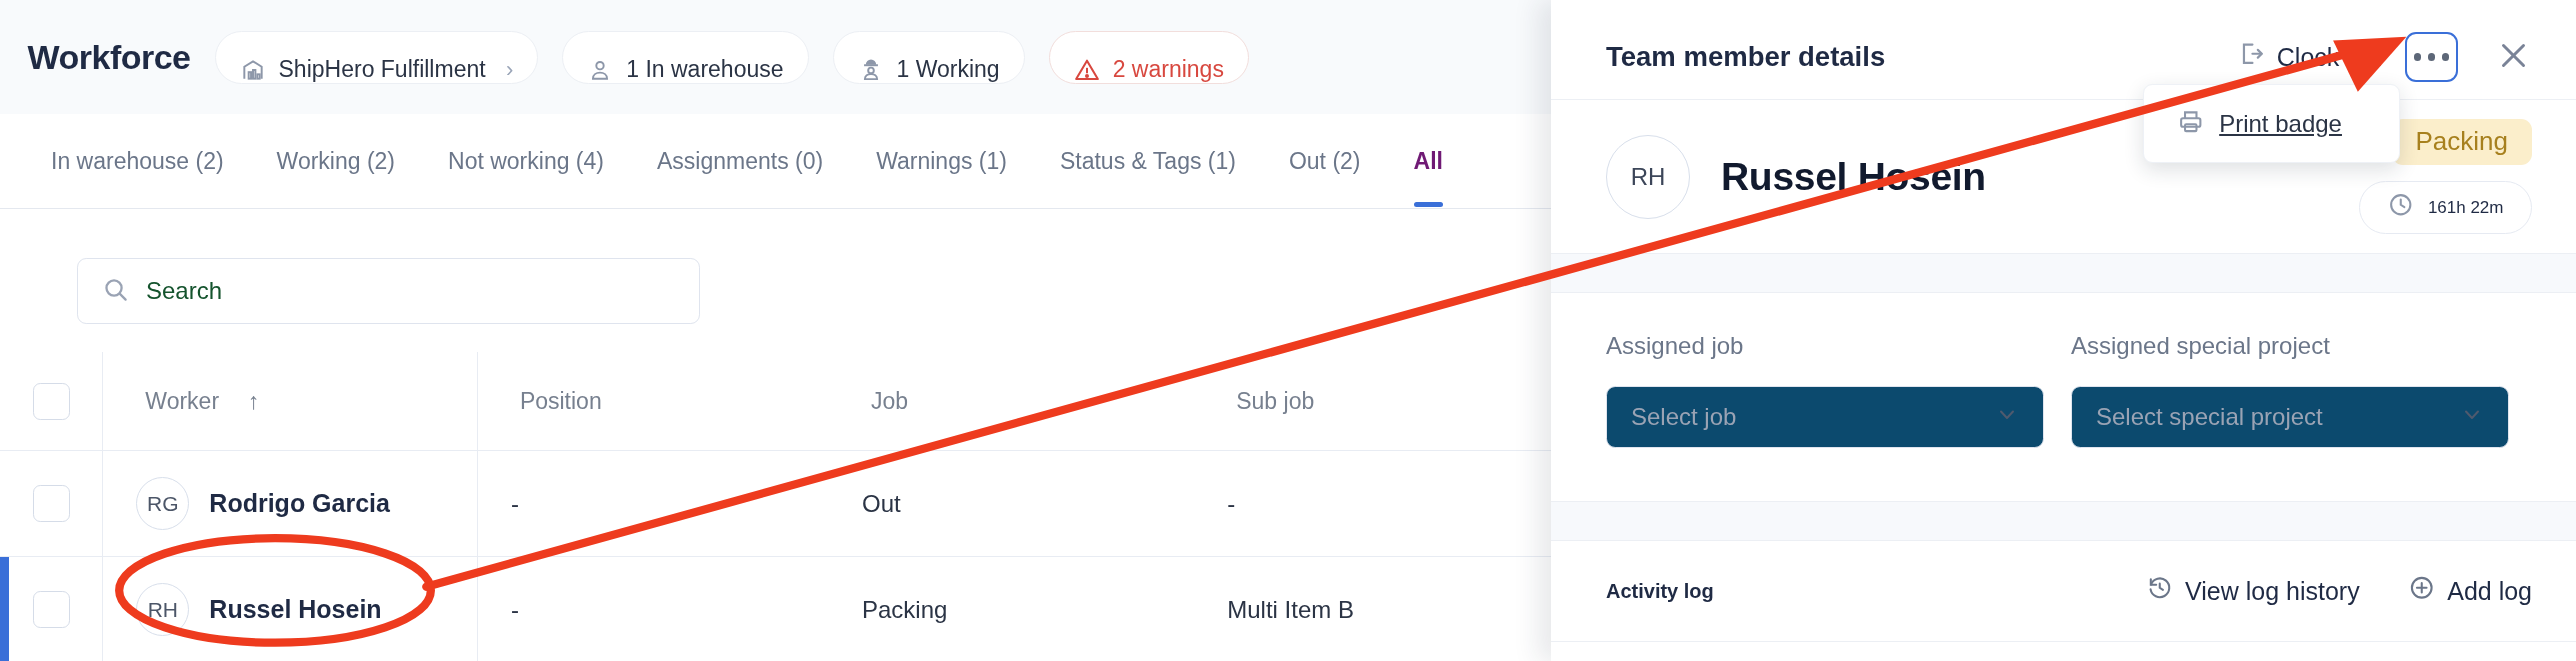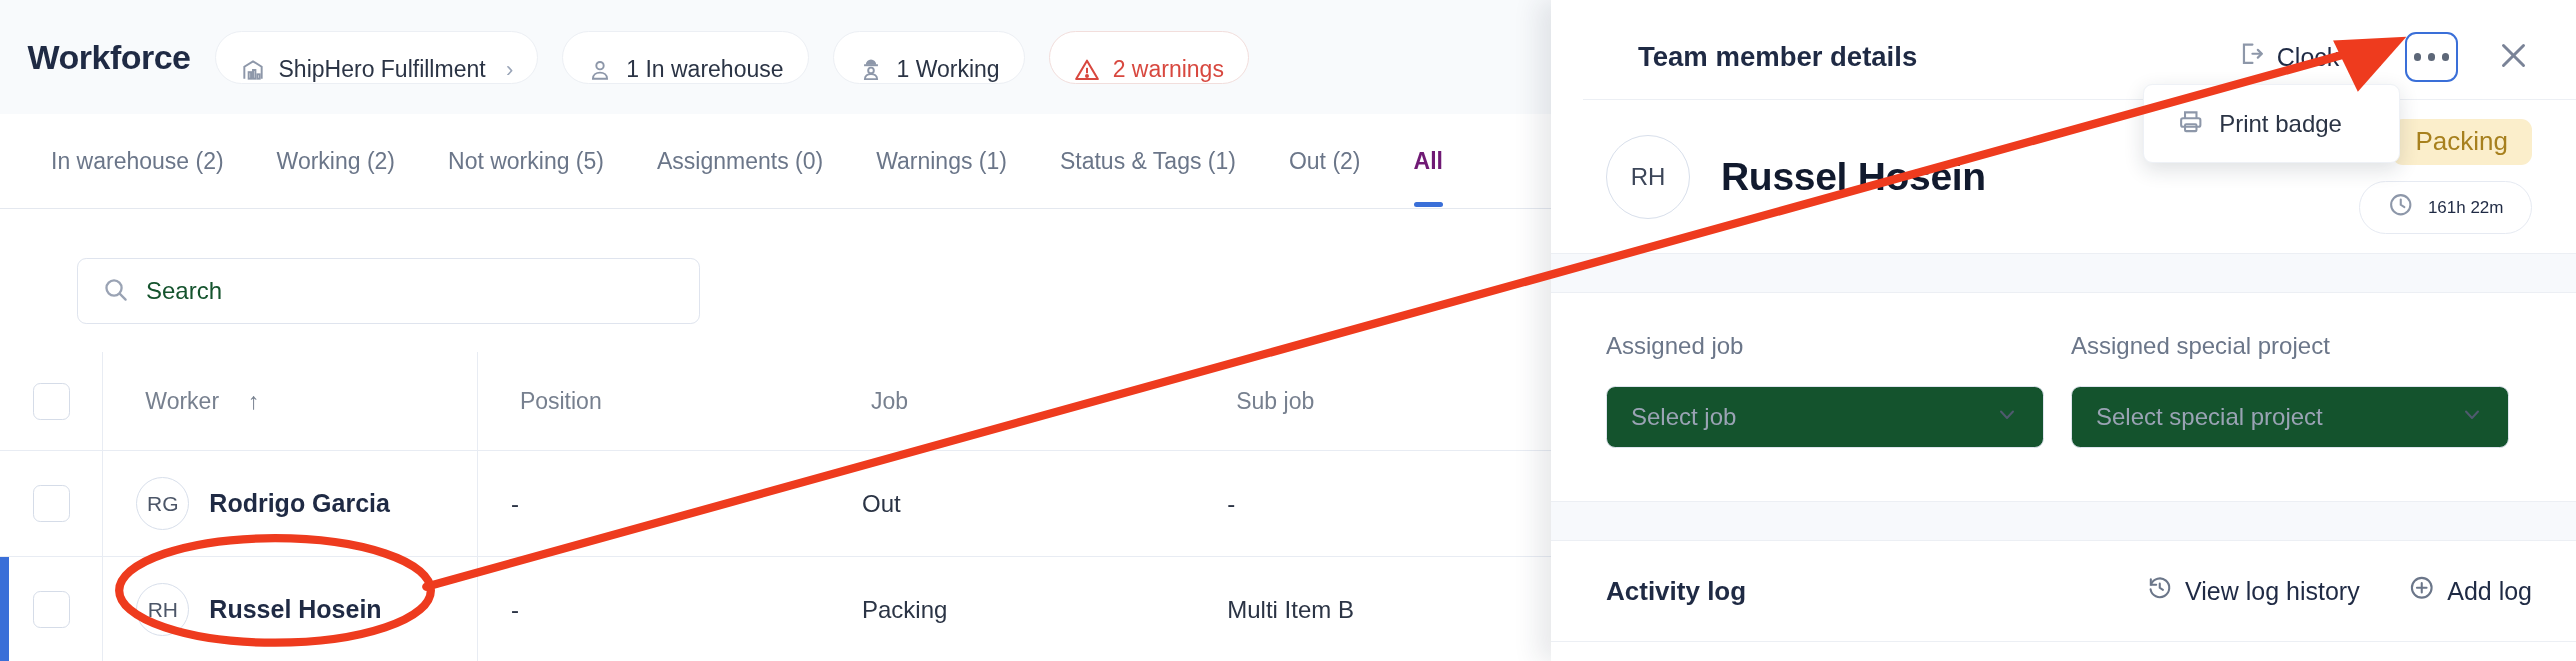--- a/index.html
+++ b/index.html
@@ -96,21 +96,20 @@
   #detail-panel {
     position: absolute; right: 0; top: 0; width: 1025px; height: 662px;
     background: #ffffff;
     box-shadow: -13px 0 24px rgba(30,40,60,0.10);
     z-index: 20;
   }
   #panel-header {
     height: 100px; display: flex; align-items: center;
     padding: 15px 44px 0 55px; gap: 0;
     border-bottom: 1.4px solid #eceff4;
-    margin-left: 32px;
   }
   #panel-title { font-size: 27.5px; font-weight: bold; color: #1f2a44; flex: 1; }
   .panel-action {
     display: flex; align-items: center; gap: 11px;
     font-size: 25px; color: #1f2a44; white-space: nowrap;
   }
   #dots-btn {
     width: 53px; height: 50px; margin-left: 24px;
     border: 2.3px solid #3a6fd8; border-radius: 11px;
     display: flex; align-items: center; justify-content: center; gap: 6.4px;
@@ -119,21 +118,21 @@
   #close-btn { margin-left: 37px; display: flex; align-items: center; justify-content: center; }
 
   
   #print-menu {
     position: absolute; left: 592px; top: 84px; width: 257px; height: 79px;
     background: #ffffff; border: 1.4px solid #eef1f6; border-radius: 9.2px;
     box-shadow: 0 6.4px 20px rgba(30,40,60,0.14);
     display: flex; align-items: center; gap: 14.7px; padding-left: 33px;
     z-index: 40;
   }
-  #print-menu-label { font-size: 24px; color: #2b3445; white-space: nowrap; }
+  #print-menu-label { font-size: 24px; color: #2b3445; white-space: nowrap; text-decoration: underline; }
 
   
   #profile {
     height: 154px; display: flex; align-items: center;
     padding: 0 44px 0 55px; position: relative;
     border-bottom: 1.4px solid #eceff4;
   }
   #profile-avatar {
     width: 84px; height: 84px; border-radius: 50%;
     border: 1.7px solid #d8dfeb; background: #fff;
@@ -163,29 +162,29 @@
   
   #assigned {
     padding: 39px 44px 0 55px; display: flex; gap: 27px;
     border-bottom: 1.4px solid #eceff4; height: 209px;
   }
   .field { width: 438px; }
   .field-label { font-size: 24px; color: #6b7689; margin-bottom: 26px; white-space: nowrap; }
   .select {
     height: 62px; border: 1.7px solid #dfe4ee; border-radius: 9.2px;
     display: flex; align-items: center; padding: 0 24px;
-    font-size: 24px; color: #9aa3b4; background: #14532d;
+    font-size: 24px; color: #9aa3b4; background: #0c4a6e;
   }
   .select .caret { margin-left: auto; color: #566074; font-size: 24px; }
 
   #activity {
     height: 101px; display: flex; align-items: center;
     padding: 0 44px 0 55px; border-bottom: 1.4px solid #eceff4;
   }
-  #activity-title { font-size: 26px; font-weight: bold; color: #1f2a44; flex: 1; }
+  #activity-title { font-size: 20px; font-weight: bold; color: #1f2a44; flex: 1; }
   .act-action {
     display: flex; align-items: center; gap: 12px;
     font-size: 25px; color: #1f2a44; margin-left: 48px; white-space: nowrap;
   }
 
   
   #annotations { position: absolute; inset: 0; pointer-events: none; z-index: 60; }
 </style>
 </head>
 <body>
@@ -240,21 +239,21 @@
               <circle cx="12" cy="17.6" r="0.9" fill="#d8483f"></circle>
           </svg>
         </span>
         <span>2 warnings</span>
       </div>
     </div>
 
     <div id="tabbar">
       <div class="tab">In warehouse (2)</div>
       <div class="tab">Working (2)</div>
-      <div class="tab">Not working (5)</div>
+      <div class="tab">Not working (4)</div>
       <div class="tab">Assignments (0)</div>
       <div class="tab">Warnings (1)</div>
       <div class="tab">Status &amp; Tags (1)</div>
       <div class="tab">Out (2)</div>
       <div class="tab active">All</div>
     </div>
 
     <div id="search-wrap">
       <span>
         <svg width="27.5" height="27.5" viewBox="0 0 24 24" fill="none" stroke="#9aa3b4" stroke-width="2">

